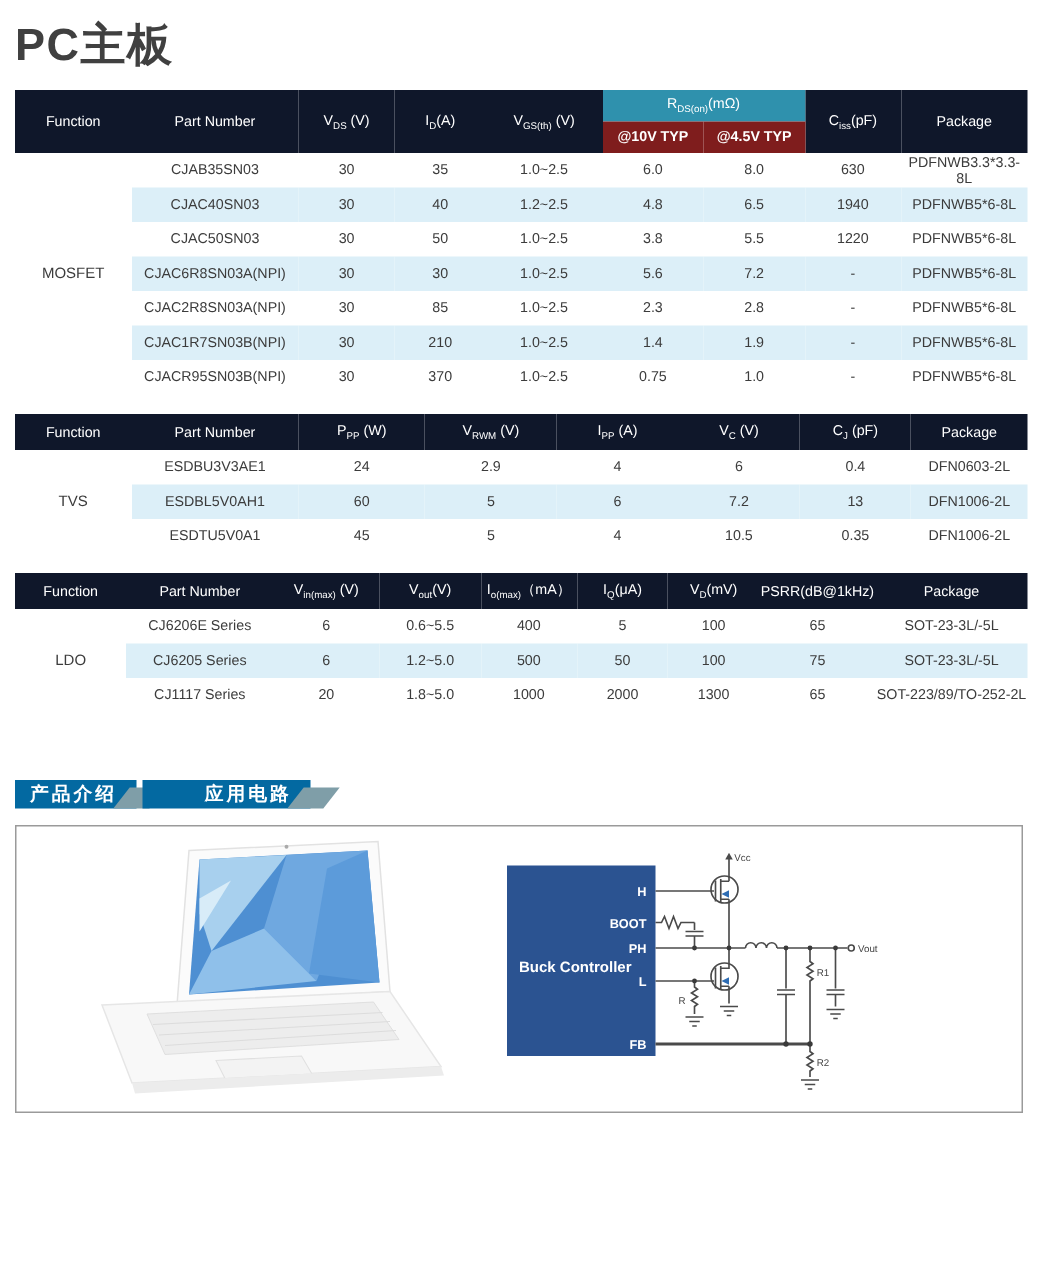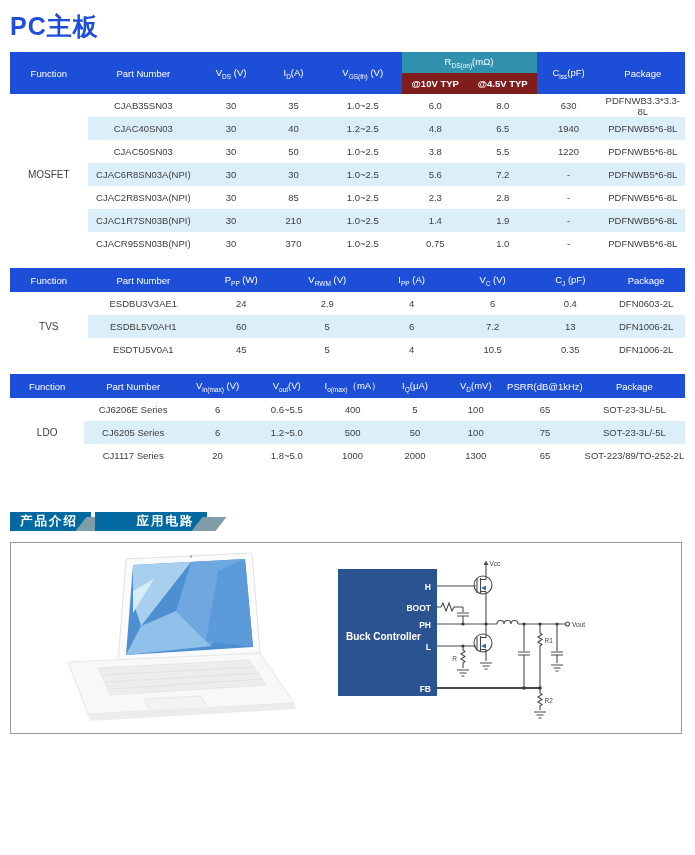--- a/index.html
+++ b/index.html
@@ -3,30 +3,30 @@
 <meta charset="utf-8">
 <style>
   * { box-sizing: border-box; }
   html,body { margin:0; padding:0; }
   body {
     width:695px; height:855px; background:#ffffff; position:relative;
     font-family:"Liberation Sans","DejaVu Sans",sans-serif; color:#3a3a3a;
   }
   .content { padding:0 10px; }
   h1.page-title {
-    margin:10px 0 9px 0; font-size:25px; font-weight:bold;
-    color:#1d4ed8; letter-spacing:1px;
+    margin:10px 0 9px 0; font-size:30px; font-weight:bold;
+    color:#404040; letter-spacing:1px;
   }
   table.spec {
     width:675px; border-collapse:collapse; table-layout:fixed;
     margin:0 0 13px 0;
   }
   table.spec.t3 { margin-bottom:0; }
   table.spec th {
-    background:#1d4ed8; color:#ffffff; font-weight:normal;
+    background:#0f172a; color:#ffffff; font-weight:normal;
     font-size:9.5px; text-align:center; padding:0;
   }
   table.spec.t1 thead tr { height:21px; }
   table.spec.t2 thead tr, table.spec.t3 thead tr { height:24px; }
   table.spec th.grp { background:#2f91ad; }
   table.spec th.sub-h { background:#7f1d1d;font-weight:bold; }
   table.spec td {
     font-size:9.5px; color:#3c3c3c; text-align:center; padding:0; height:23px;
     background:#ffffff;
   }

